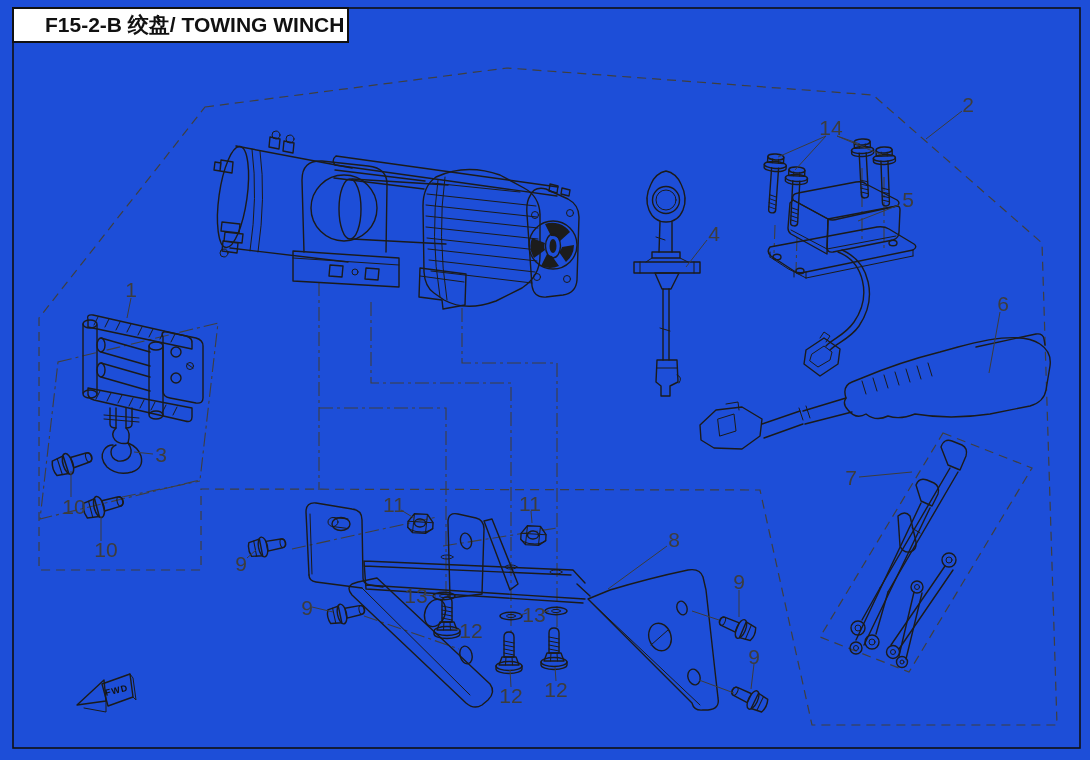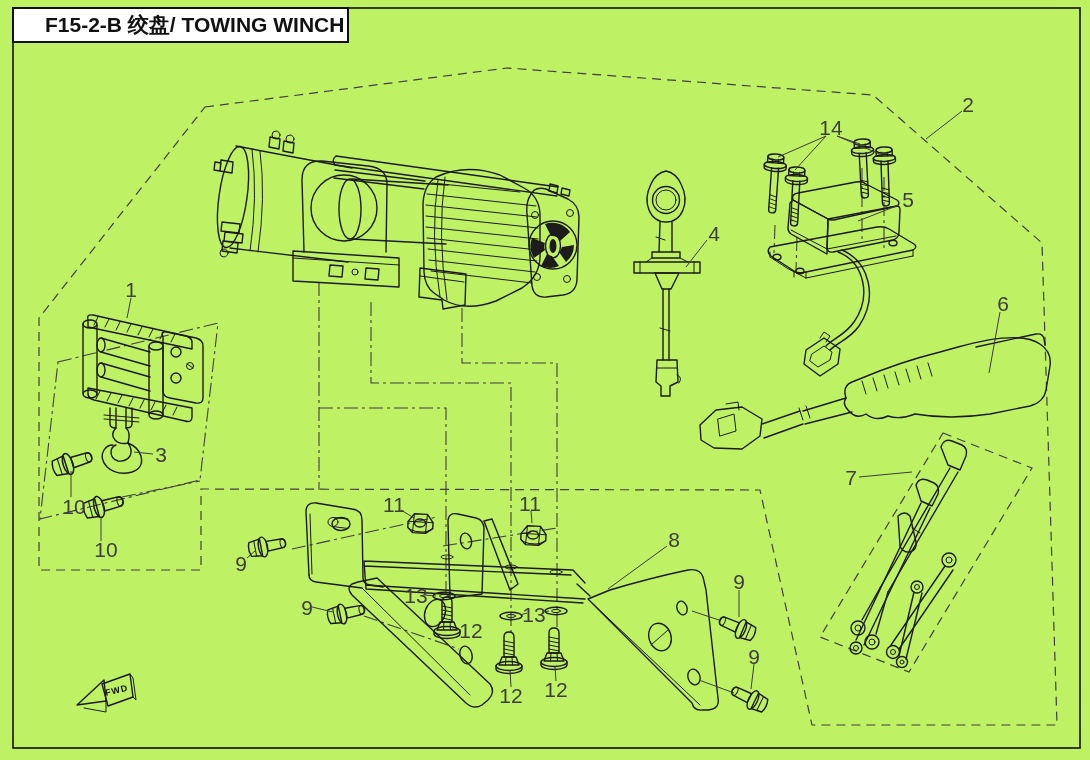--- a/index.html
+++ b/index.html
@@ -1,16 +1,16 @@
 <!DOCTYPE html>
 <html><head>
 <meta charset="utf-8">
 <style>
   html,body{margin:0;padding:0;background:#e8e8e8;}
-  .page{position:relative;width:1090px;height:760px;background:#bef264;overflow:hidden;
+  .page{position:relative;width:1090px;height:760px;background:#1d4ed8;overflow:hidden;
         font-family:"Liberation Sans",sans-serif;}
   svg{position:absolute;left:0;top:0;}
   svg text{font-family:"Liberation Sans",sans-serif;}
   .part{stroke:#1b1b1b;stroke-width:1.4;fill:none;stroke-linecap:round;stroke-linejoin:round;}
   .thin{stroke:#1b1b1b;stroke-width:1;fill:none;stroke-linecap:round;}
   .darkfill{fill:#1c1c1c;stroke:none;}
   .boundary{stroke:#3f3f3f;stroke-width:1.2;fill:none;stroke-dasharray:9 6;}
   .phantom{stroke:#3f3f3f;stroke-width:1.1;fill:none;stroke-dasharray:14 4 3 4;}
   .leader{stroke:#3c3c3c;stroke-width:1;fill:none;}
   .callout{fill:#3d3d3d;font-size:21px;}

